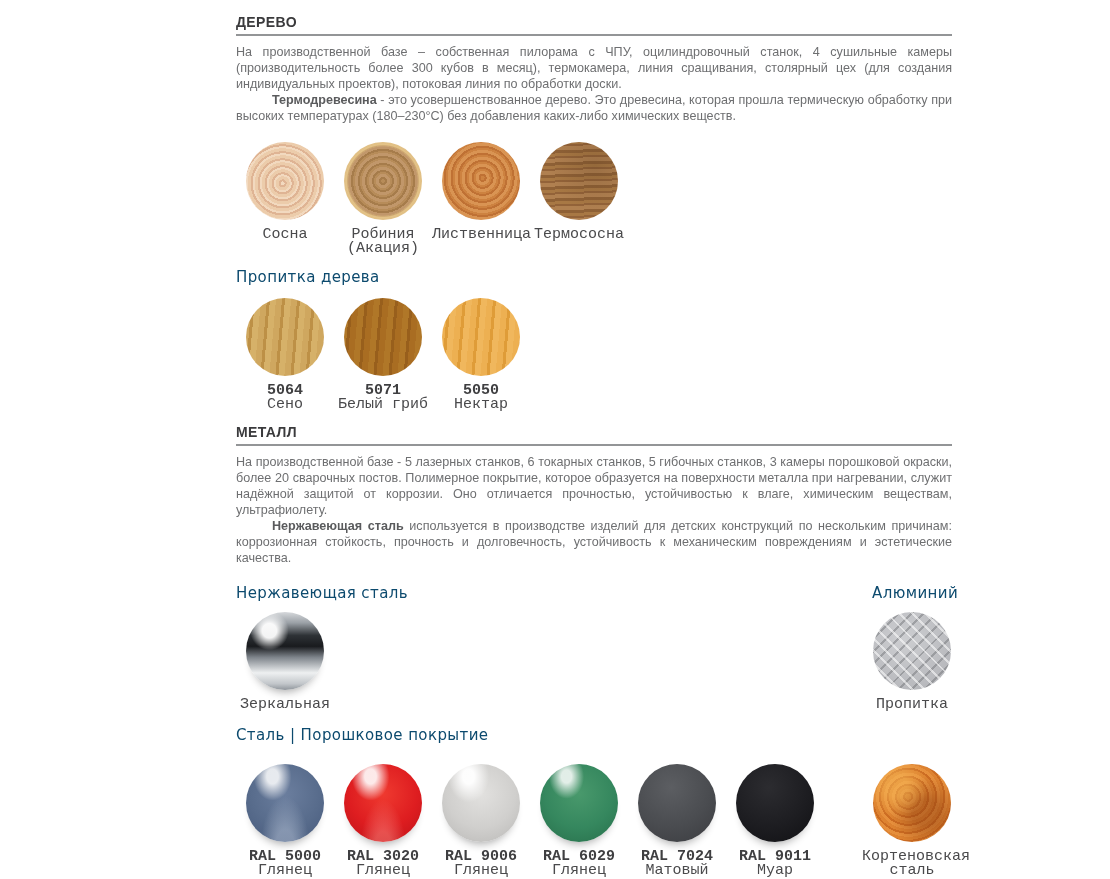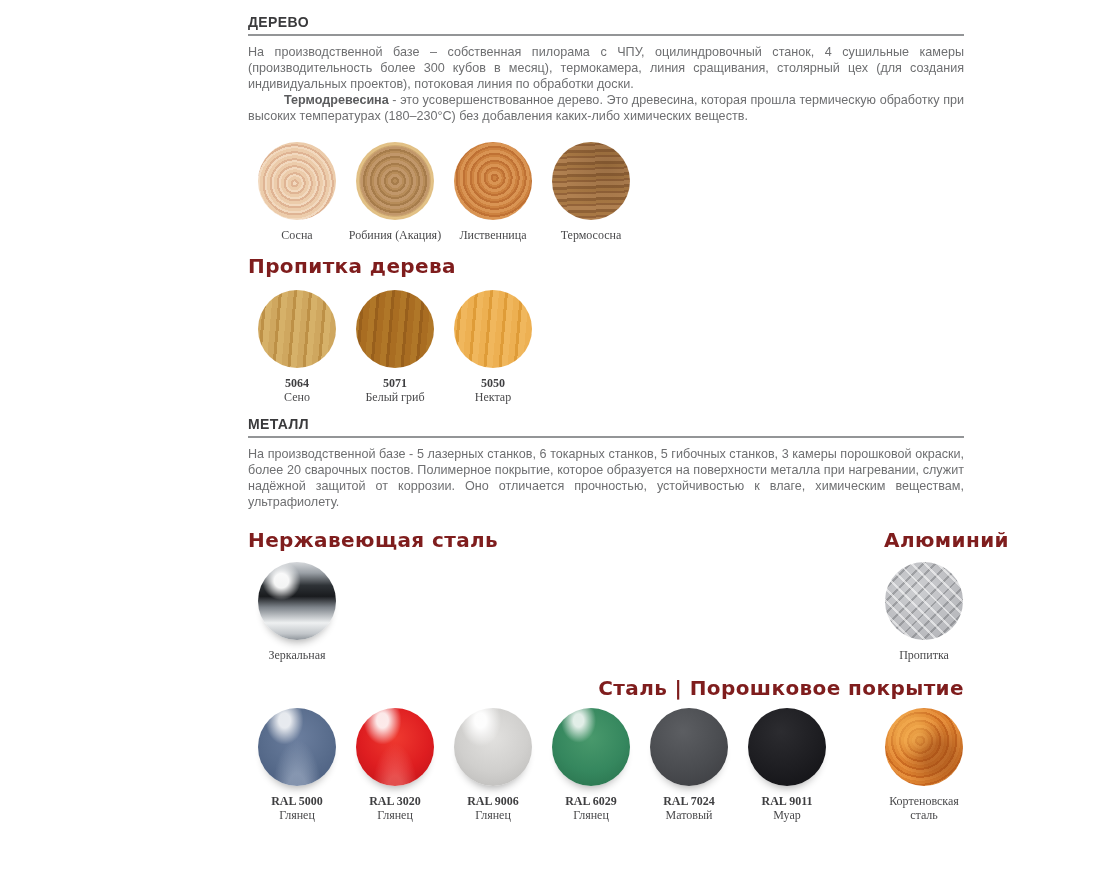--- a/index.html
+++ b/index.html
@@ -7,21 +7,21 @@
   .page {
     position: relative;
     width: 1110px;
     height: 879px;
     background: #ffffff;
     overflow: hidden;
     font-family: "Liberation Sans", sans-serif;
   }
   .content {
     position: absolute;
-    left: 248px;
+    left: 236px;
     top: 14px;
     width: 716px;
   }
   h2.caps {
     font-size: 14px;
     font-weight: 700;
     letter-spacing: 0.4px;
     color: #3a3a3c;
     margin-bottom: 4px;
   }
@@ -32,50 +32,50 @@
   }
   p.body {
     font-size: 12.6px;
     line-height: 16px;
     color: #6e6f71;
     text-align: justify;
   }
   p.body .lead { font-weight: 700; color: #5a5b5d; margin-left: 36px; }
   .sub-heading {
     font-family: "DejaVu Sans", sans-serif;
-    font-size: 20px;
-    font-weight: 700;
+    font-size: 15px;
+    font-weight: 400;
     letter-spacing: 0.4px;
-    color: #7f1d1d;
+    color: #0c4a6e;
   }
   .swatch-row { display: flex; align-items: flex-start; }
   .swatch-col { width: 98px; text-align: center; flex: 0 0 auto; }
   .swatch-col.narrow { width: 80px; }
   .push-right { margin-left: auto; }
   .disc {
     width: 78px; height: 78px;
     border-radius: 50%;
     margin: 0 auto 8px auto;
   }
   .disc.shadow { box-shadow: 0 8px 9px -6px rgba(0,0,0,0.32); }
   .slabel {
-    font-family: Liberation Serif, serif;
-    font-size: 12px;
+    font-family: Liberation Mono, monospace;
+    font-size: 15px;
     line-height: 14px;
     color: #4a4a4c;
   }
   .slabel .code { font-weight: 700; color: #3f3f41; }
   .narrow .slabel { margin: 0 -10px; }
   
   .wood-row   { margin-top: 18px; }
   .imp-head   { margin-top: 12px; margin-bottom: 12px; }
   .metal-head { margin-top: 12px; }
   .steel-head-row { margin-top: 18px; margin-bottom: 10px; display: flex; }
   .alu-head { width: 80px; text-align: left; margin-left: auto; }
-  .powder-head { margin-top: 14px; margin-bottom: 8px; text-align: right; }
+  .powder-head { margin-top: 14px; margin-bottom: 20px; }
 </style>
 </head>
 <body>
 
 <div class="page">
   <div class="content">
 
     <section>
       <h2 class="caps">ДЕРЕВО</h2>
       <div class="rule"></div>
@@ -131,20 +131,23 @@
         </div>
       </div>
     </section>
 
     <section>
       <h2 class="caps metal-head">МЕТАЛЛ</h2>
       <div class="rule"></div>
       <p class="body">
         <span>На производственной базе - 5 лазерных станков, 6 токарных станков, 5 гибочных станков, 3 камеры порошковой окраски, более 20 сварочных постов. Полимерное покрытие, которое образуется на поверхности металла при нагревании, служит надёжной защитой от коррозии. Оно отличается прочностью, устойчивостью к влаге, химическим веществам, ультрафиолету.</span>
       </p>
+      <p class="body">
+        <span class="lead">Нержавеющая сталь</span><span> используется в производстве изделий для детских конструкций по нескольким причинам: коррозионная стойкость, прочность и долговечность, устойчивость к механическим повреждениям и эстетические качества.</span>
+      </p>
 
       <div class="steel-head-row">
         <div class="sub-heading">Нержавеющая сталь</div>
         <div class="sub-heading alu-head">Алюминий</div>
       </div>
 
       <div class="swatch-row">
         <div class="swatch-col">
           <div class="disc shadow" style="background: radial-gradient(circle at 30% 24%, rgba(255, 255, 255, 0.95) 0px, rgba(255, 255, 255, 0.95) 9%, rgba(255, 255, 255, 0) 24%), linear-gradient(rgb(214, 217, 220) 0%, rgb(154, 160, 166) 14%, rgb(46, 50, 54) 30%, rgb(25, 27, 30) 44%, rgb(125, 131, 138) 58%, rgb(238, 240, 241) 78%, rgb(194, 198, 202) 92%, rgb(143, 149, 155) 100%);"></div>
           <div class="slabel">Зеркальная</div>

